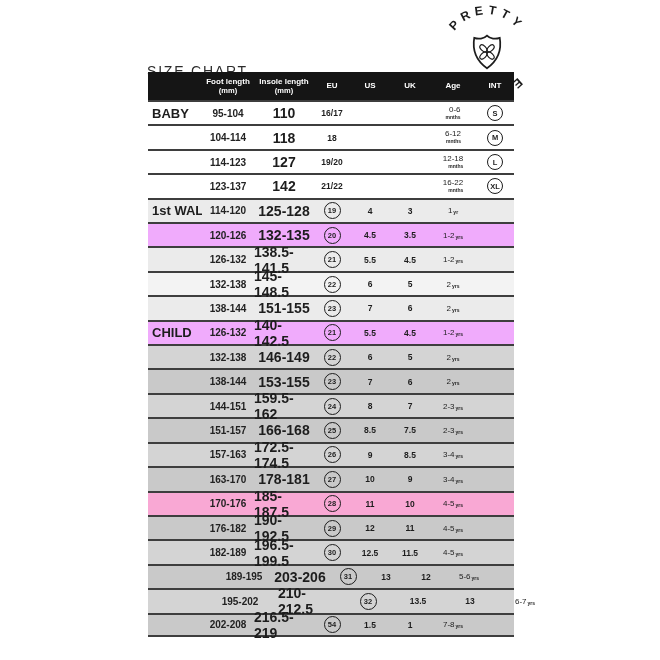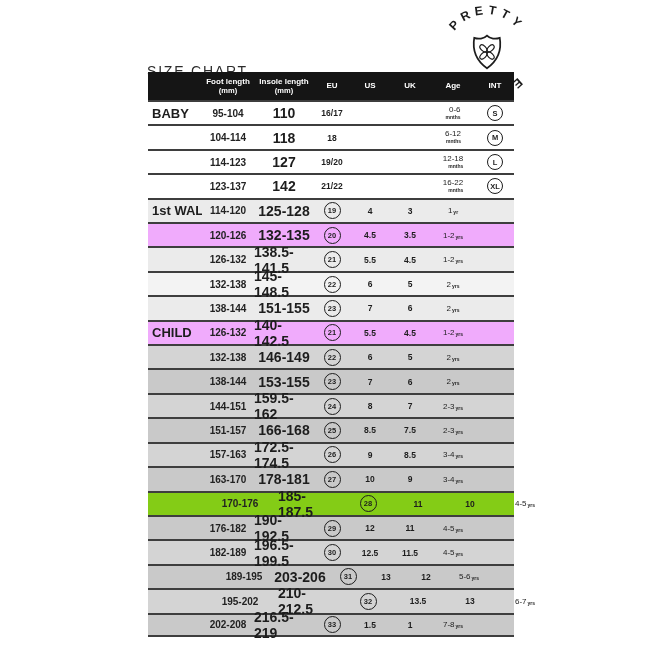--- a/index.html
+++ b/index.html
@@ -531,21 +531,21 @@
             <span class="numv">9</span>
           </div>
           <div class="cell c6">
             <span class="age-line">
               <span class="age-main">3-4</span>
               <span class="age-unit">yrs</span>
             </span>
           </div>
           <div class="cell c7"></div>
         </div>
-        <div class="row" style="background: #84cc16; gap: 12px;">
+        <div class="row" style="background: #f9a8d4;">
           <div class="cell c0">
             <span class="cat"></span>
           </div>
           <div class="cell c1">
             <span class="foot">170-176</span>
           </div>
           <div class="cell c2">
             <span class="insole">185-187.5</span>
           </div>
           <div class="cell c3">
@@ -677,21 +677,21 @@
           <div class="cell c0">
             <span class="cat"></span>
           </div>
           <div class="cell c1">
             <span class="foot">202-208</span>
           </div>
           <div class="cell c2">
             <span class="insole">216.5-219</span>
           </div>
           <div class="cell c3">
-            <span class="circle">33</span>
+            <span class="circle">54</span>
           </div>
           <div class="cell c4">
             <span class="numv">1.5</span>
           </div>
           <div class="cell c5">
             <span class="numv">1</span>
           </div>
           <div class="cell c6">
             <span class="age-line">
               <span class="age-main">7-8</span>

